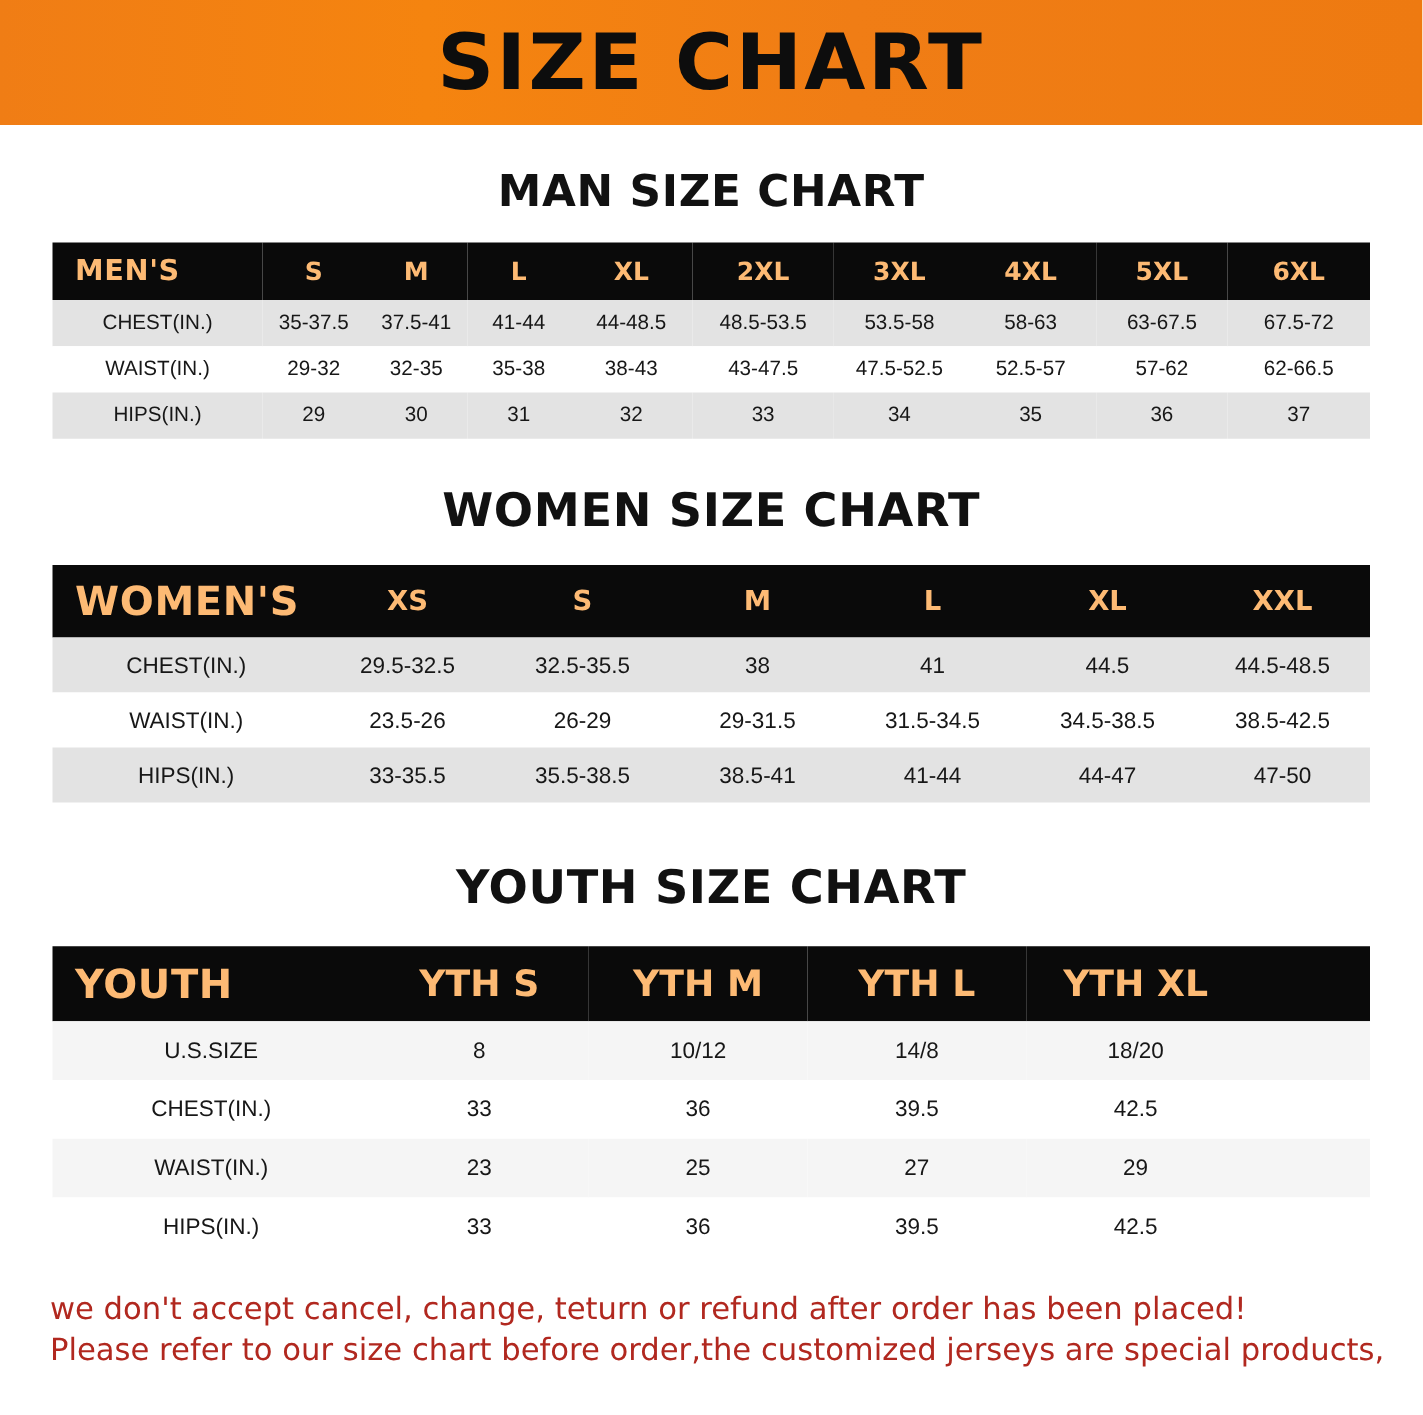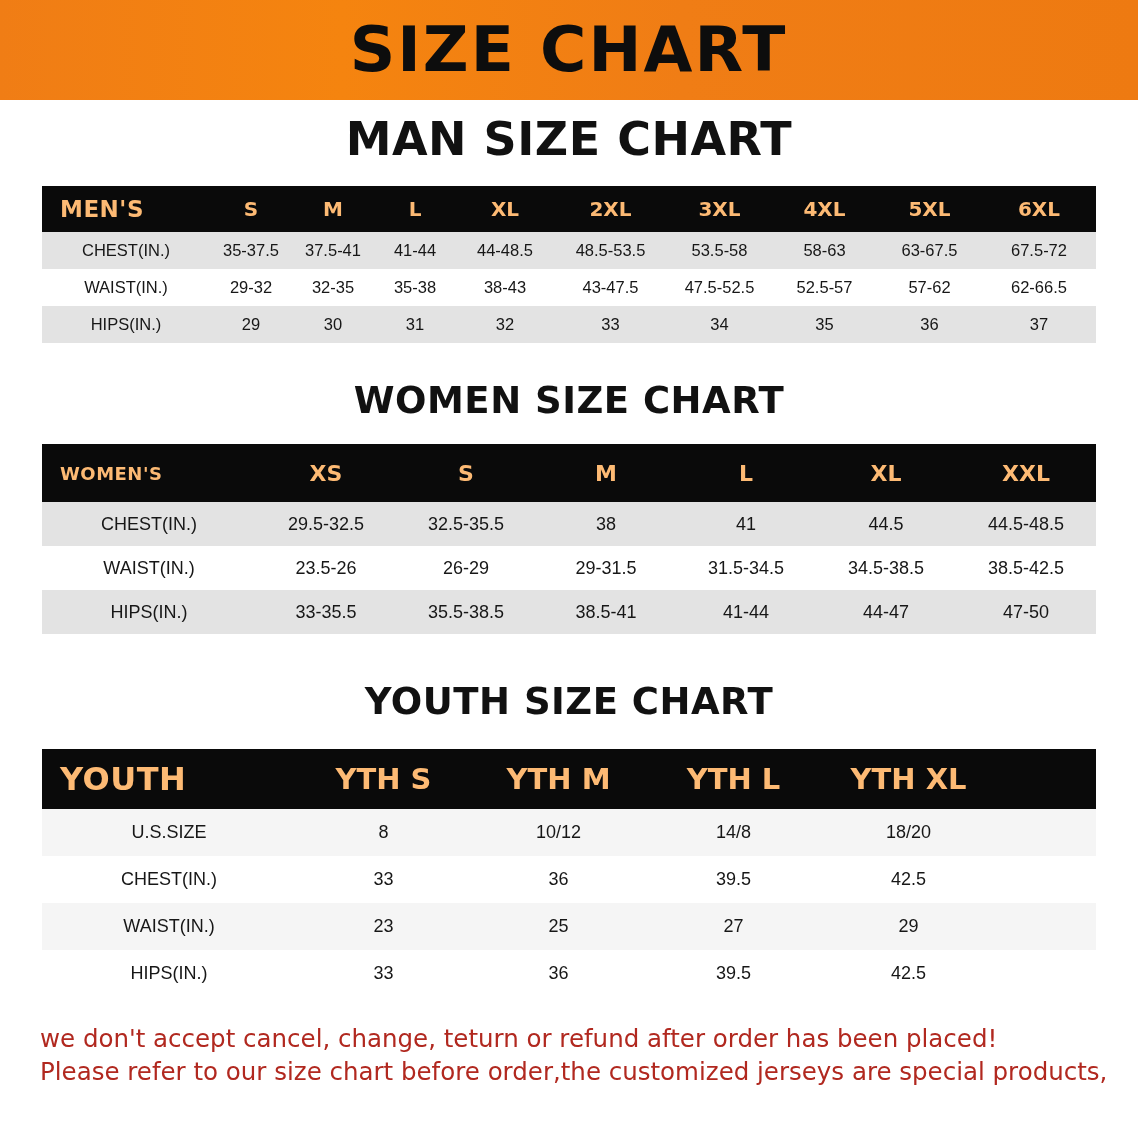--- a/index.html
+++ b/index.html
@@ -41,21 +41,21 @@
 
   
   .section-title {
     text-align: center;
     font-family: "DejaVu Sans", sans-serif;
     font-weight: 700;
     font-size: 36px;
     letter-spacing: 0.5px;
     color: #111111;
   }
-  .section-title.man { margin: 12px 0 20px 0; font-size: 46px; }
+  .section-title.man { margin: 34px 0 20px 0; font-size: 35px; }
   .section-title.women { margin: 36px 0 22px 0; font-size: 37px; }
   .section-title.youth { margin: 46px 0 26px 0; font-size: 37px; }
 
   
   .table-wrap {
     margin: 0 42px;
   }
   table {
     width: 1054px;
     border-collapse: collapse;
@@ -87,21 +87,21 @@
   .row-shade-white { background: #ffffff; }
 
   
   .men thead th { height: 44px; font-size: 20px; }
   .men thead th.rowlabel { font-size: 23px; letter-spacing: 0.5px; }
   .men tbody td { height: 35px; font-size: 16.5px; }
   .men tbody td.rowlabel { font-size: 16.5px; }
 
   
   .women-tbl thead th { height: 56px; font-size: 22px; }
-  .women-tbl thead th.rowlabel { font-size: 18px; letter-spacing: 0.5px; }
+  .women-tbl thead th.rowlabel { font-size: 32px; letter-spacing: 0.5px; }
   .women-tbl tbody td { height: 42px; font-size: 18px; }
 
   
   .youth-tbl thead th { height: 58px; font-size: 29px; }
   .youth-tbl thead th.rowlabel { font-size: 32px; letter-spacing: 0.5px; }
   .youth-tbl tbody td { height: 45px; font-size: 18px; }
 
   
   .note {
     margin: 26px 40px 0 40px;

